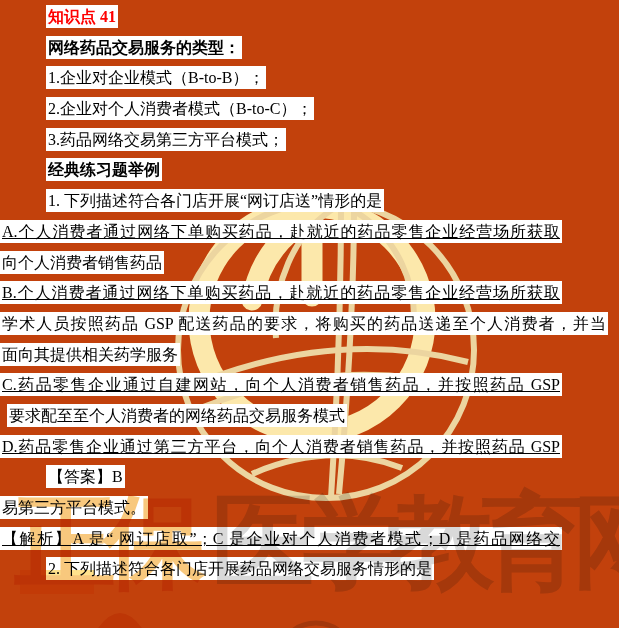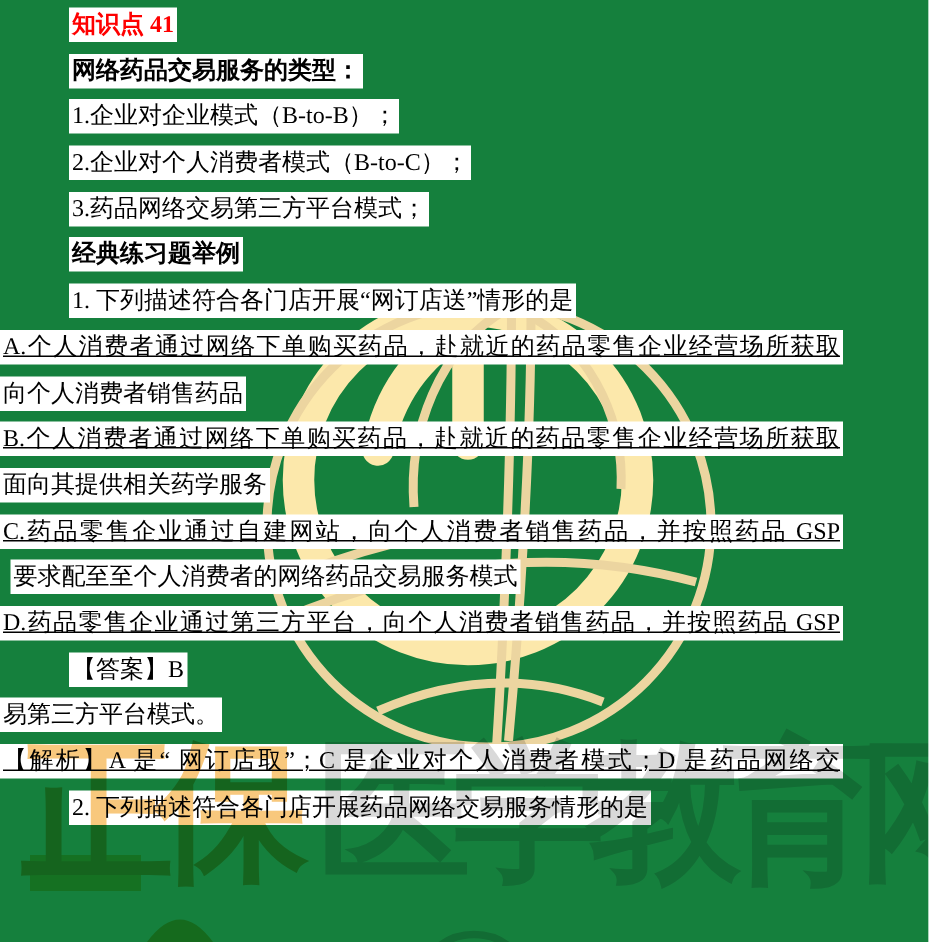--- a/index.html
+++ b/index.html
@@ -1,17 +1,17 @@
 <!DOCTYPE html>
 <html><head>
 <meta charset="utf-8">
 <style>
   html,body { margin:0; padding:0; background:#fff; }
   .page {
-    position:relative; width:619px; height:628px; overflow:hidden; background:#15803d;
+    position:relative; width:619px; height:628px; overflow:hidden; background:#c2410c;
     font-family:"Liberation Serif","DejaVu Serif",serif; font-size:16px; color:#000;
   }
   
   .wm-back { position:absolute; left:0; top:0; z-index:1; }
   
   .doc { position:absolute; left:0; top:0; width:619px; z-index:2; padding-top:5px; }
   .line {
     display:table; background:#fff; height:23px; line-height:23px;
     margin:0 0 7.7px 0; padding:0 2px; white-space:nowrap;
   }
@@ -67,20 +67,21 @@
     <div class="line ind bold red">知识点 41</div>
     <div class="line ind bold">网络药品交易服务的类型：</div>
     <div class="line ind">1.企业对企业模式（B-to-B）；</div>
     <div class="line ind">2.企业对个人消费者模式（B-to-C）；</div>
     <div class="line ind">3.药品网络交易第三方平台模式；</div>
     <div class="line ind bold">经典练习题举例</div>
     <div class="line ind">1. 下列描述符合各门店开展“网订店送”情形的是</div>
     <div class="line fill ind-fill">A.个人消费者通过网络下单购买药品，赴就近的药品零售企业经营场所获取</div>
     <div class="line">向个人消费者销售药品</div>
     <div class="line fill ind-fill">B.个人消费者通过网络下单购买药品，赴就近的药品零售企业经营场所获取</div>
+    <div class="line fill flush-fill">学术人员按照药品 GSP 配送药品的要求，将购买的药品送递至个人消费者，并当</div>
     <div class="line">面向其提供相关药学服务</div>
     <div class="line fill ind-fill">C.药品零售企业通过自建网站，向个人消费者销售药品，并按照药品 GSP</div>
     <div class="line ml24">要求配至至个人消费者的网络药品交易服务模式</div>
     <div class="line fill ind-fill">D.药品零售企业通过第三方平台，向个人消费者销售药品，并按照药品 GSP</div>
     <div class="line ind">【答案】B</div>
     <div class="line">易第三方平台模式。</div>
     <div class="line fill ind-fill">【解析】A 是“ 网订店取”；C 是企业对个人消费者模式；D 是药品网络交</div>
     <div class="line ind">2. 下列描述符合各门店开展药品网络交易服务情形的是</div>
   </div>
 

